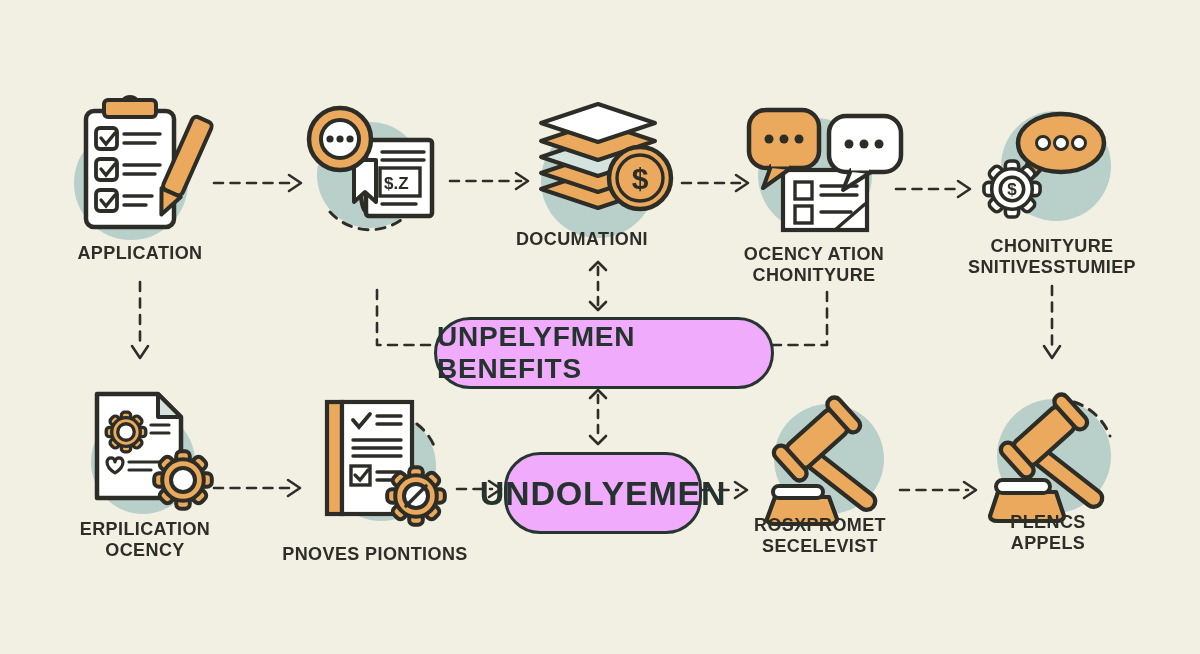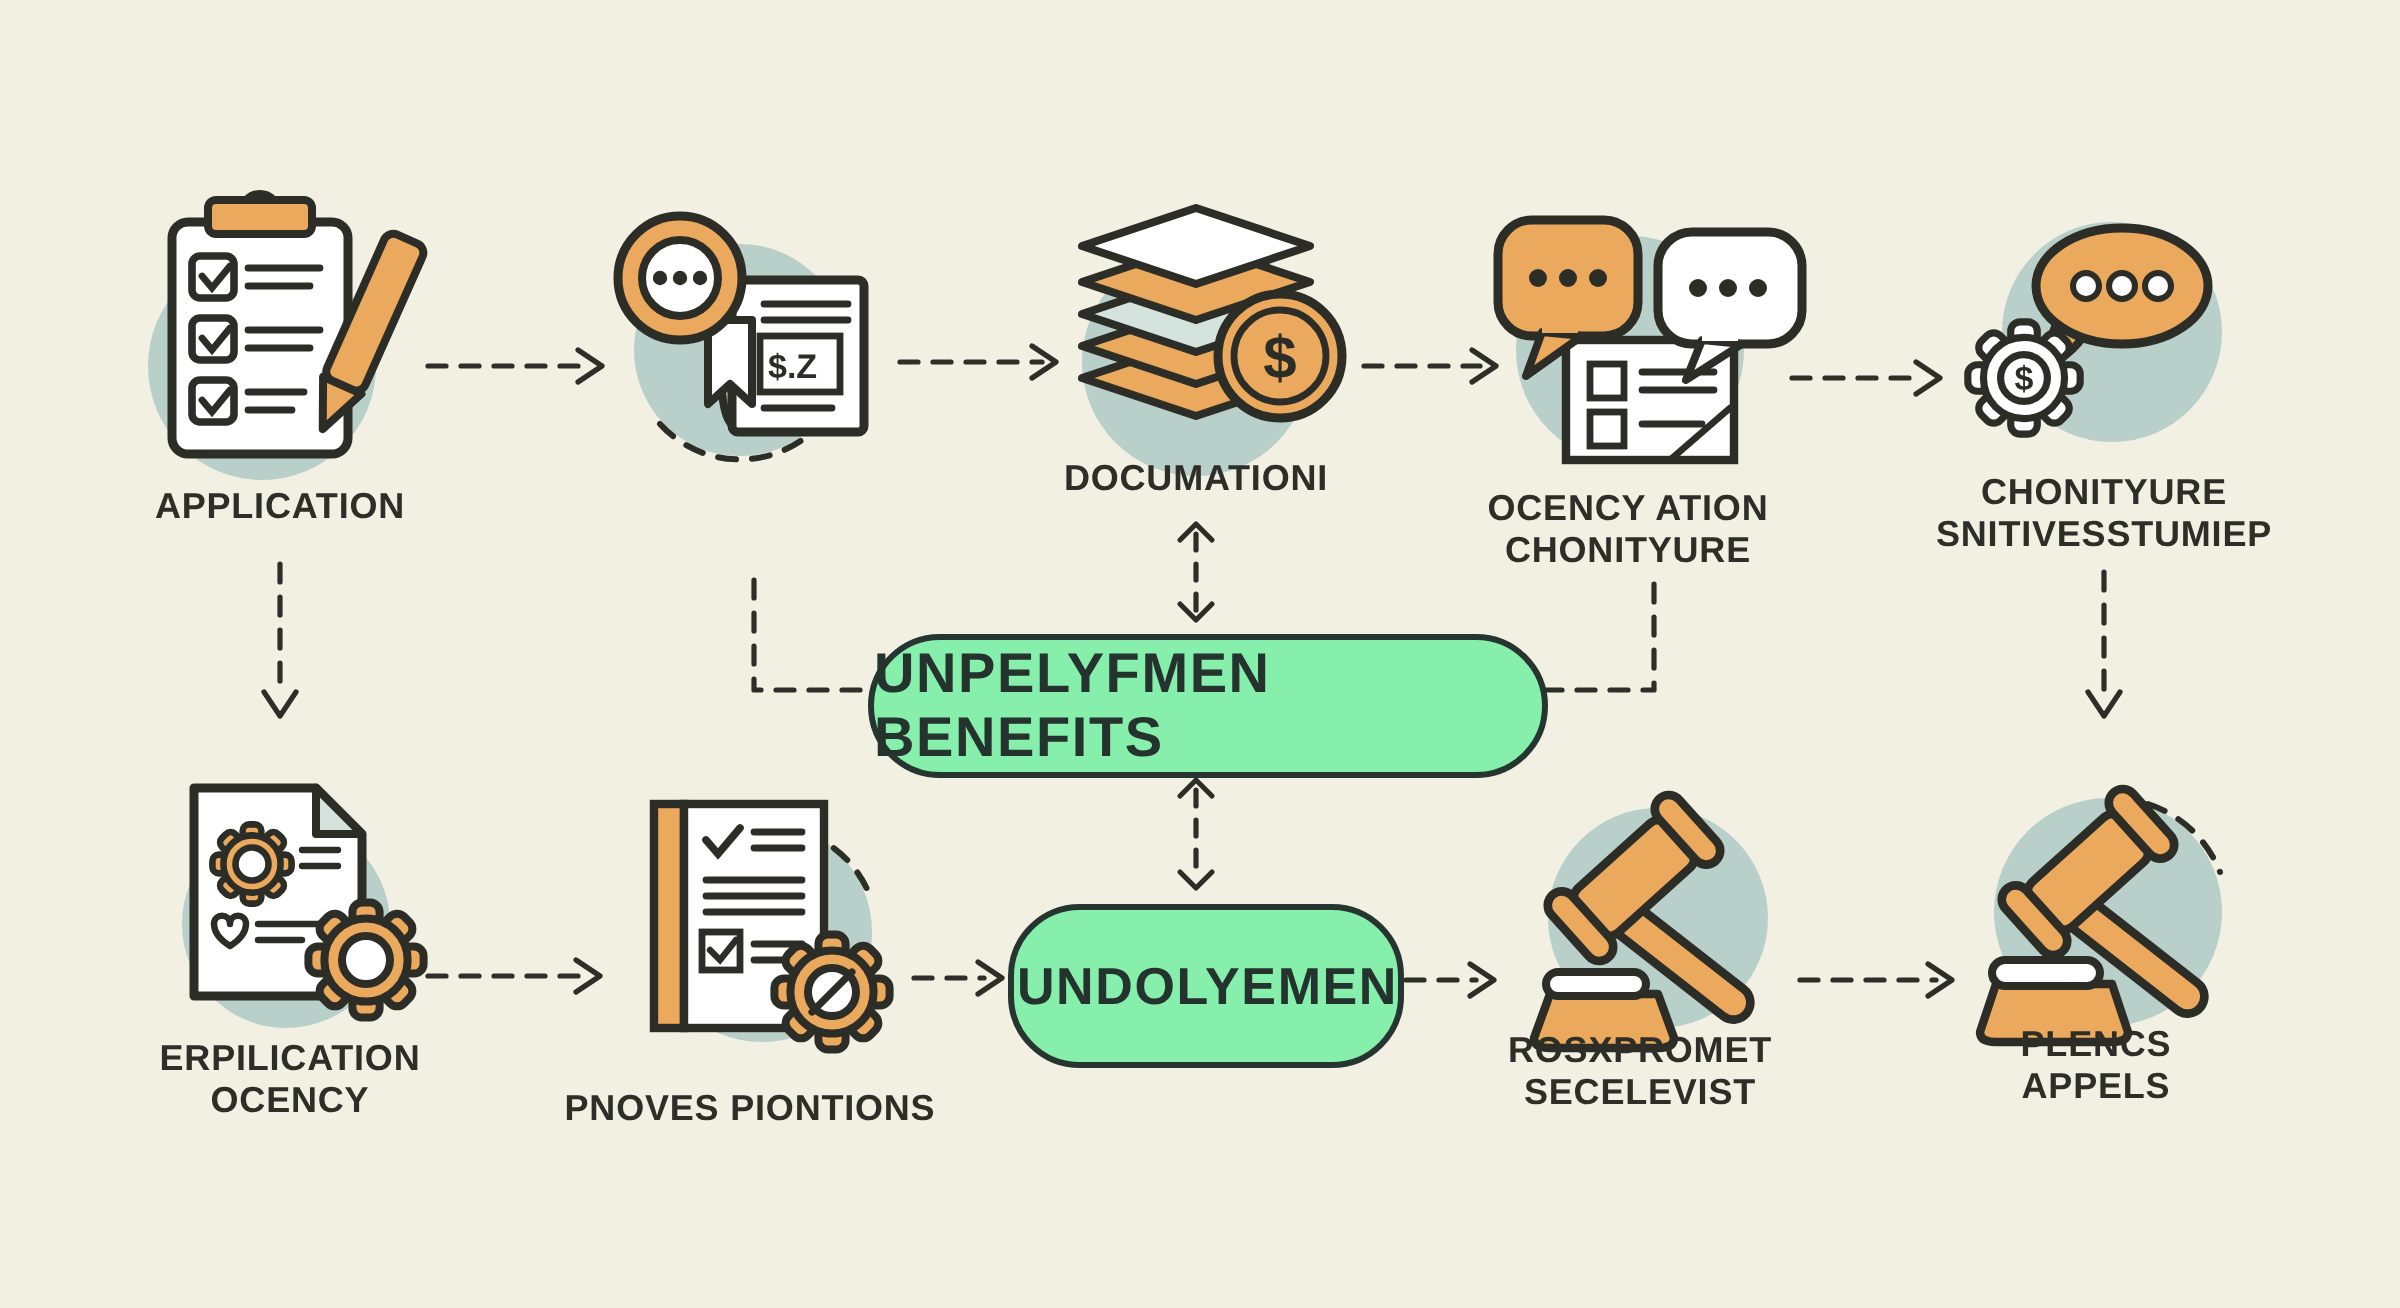--- a/index.html
+++ b/index.html
@@ -17,30 +17,30 @@
     text-align:center;
     font-weight:bold;
     font-size:18px;
     line-height:1.14;
     letter-spacing:0.4px;
     color:#2e2e29;
   }
   .node-label span{display:block;}
   .pill{
     position:absolute;
-    background:#86efac;
+    background:#f0abfc;
     border:3px solid #273530;
     border-radius:36px;
     display:flex;align-items:center;justify-content:center;
     color:#24332d;
     font-weight:bold;
     letter-spacing:0.8px;
   }
   .pill.primary{left:434px;top:317px;width:334px;height:66px;font-size:28px;}
-  .pill.secondary{left:504px;top:452px;width:192px;height:76px;font-size:26px;justify-content:flex-end;}
+  .pill.secondary{left:504px;top:452px;width:192px;height:76px;font-size:34px;}
   svg text{font-family:"Liberation Sans",sans-serif;font-weight:bold;}
   .overlay{position:absolute;left:0;top:0;}
 </style>
 </head>
 <body>
 
 <div class="canvas">
 
   <svg width="0" height="0" style="position:absolute" aria-hidden="true">
     <defs>
@@ -275,21 +275,21 @@
     <rect x="26" y="100" width="54" height="13" rx="6.5" fill="#ffffff" stroke="#2d2d27" stroke-width="4"></rect>
     <use href="#gavel-proto" transform="translate(74,56)" fill="#eba95d" stroke="#2d2d27" stroke-width="4.3"></use>
   </svg>
 
   <div class="node-label" style="left:-10px;top:243px">
     <span>APPLICATION</span>
       <span></span>
   </div>
   <div class="node-label" style="left:221px;top:243px">
   </div>
-  <div class="node-label" style="left:448px;top:229px">
+  <div class="node-label" style="left:432px;top:229px">
     <span>DOCUMATIONI</span>
       <span></span>
   </div>
   <div class="node-label" style="left:664px;top:244px">
     <span>OCENCY ATION</span>
       <span>CHONITYURE</span>
   </div>
   <div class="node-label" style="left:902px;top:236px">
     <span>CHONITYURE</span>
       <span>SNITIVESSTUMIEP</span>

